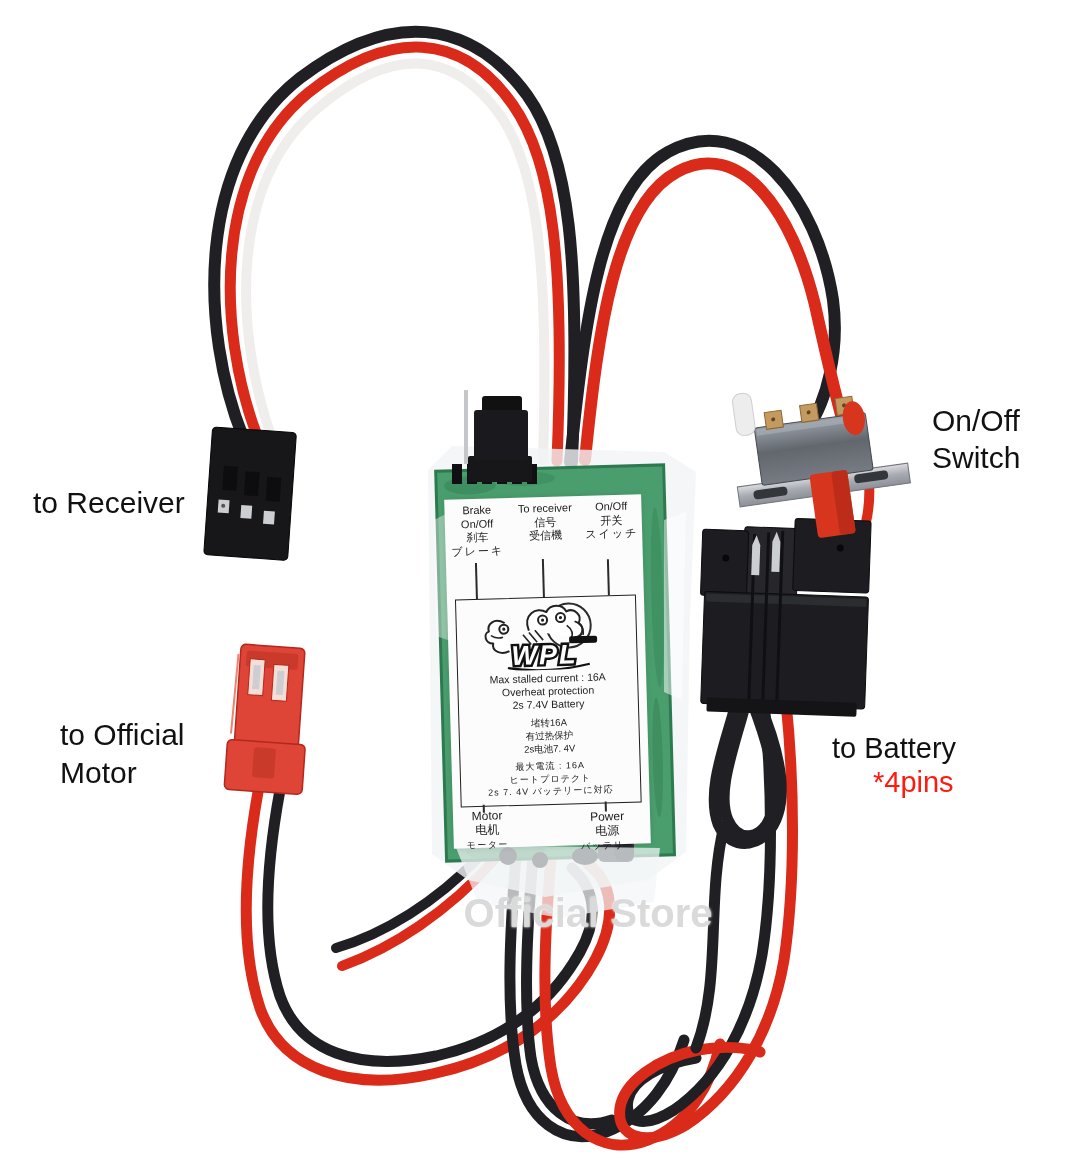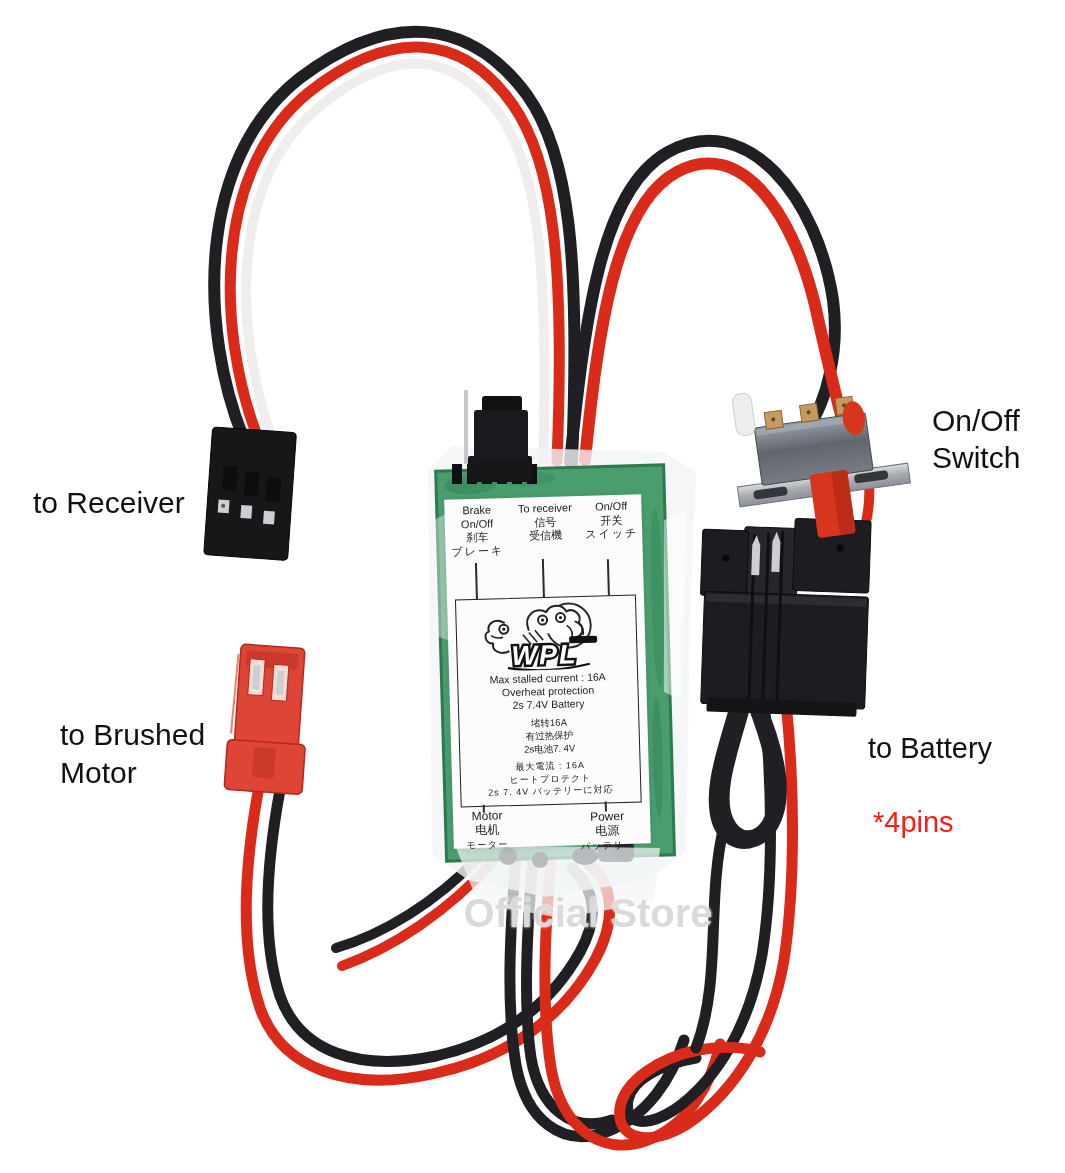--- a/index.html
+++ b/index.html
@@ -247,18 +247,18 @@
     </div>
   </div>
 
   <div class="watermark">
     <div class="w1">Official Store</div>
   </div>
 
   <div class="annot" style="left:33px;top:484px;">to Receiver</div>
   <div class="annot" style="left:932px;top:402px;">On/Off
 Switch</div>
-  <div class="annot" style="left:60px;top:716px;line-height:38px;">to Brushed
+  <div class="annot" style="left:60px;top:716px;line-height:38px;">to Official
 Motor</div>
-  <div class="annot small" style="left:868px;top:730px;">to Battery</div>
-  <div class="annot-note" style="left:873px;top:766px;margin-top:40px;">*4pins</div>
+  <div class="annot small" style="left:832px;top:730px;">to Battery</div>
+  <div class="annot-note" style="left:873px;top:766px;">*4pins</div>
 
 </div>
 
 </body></html>

